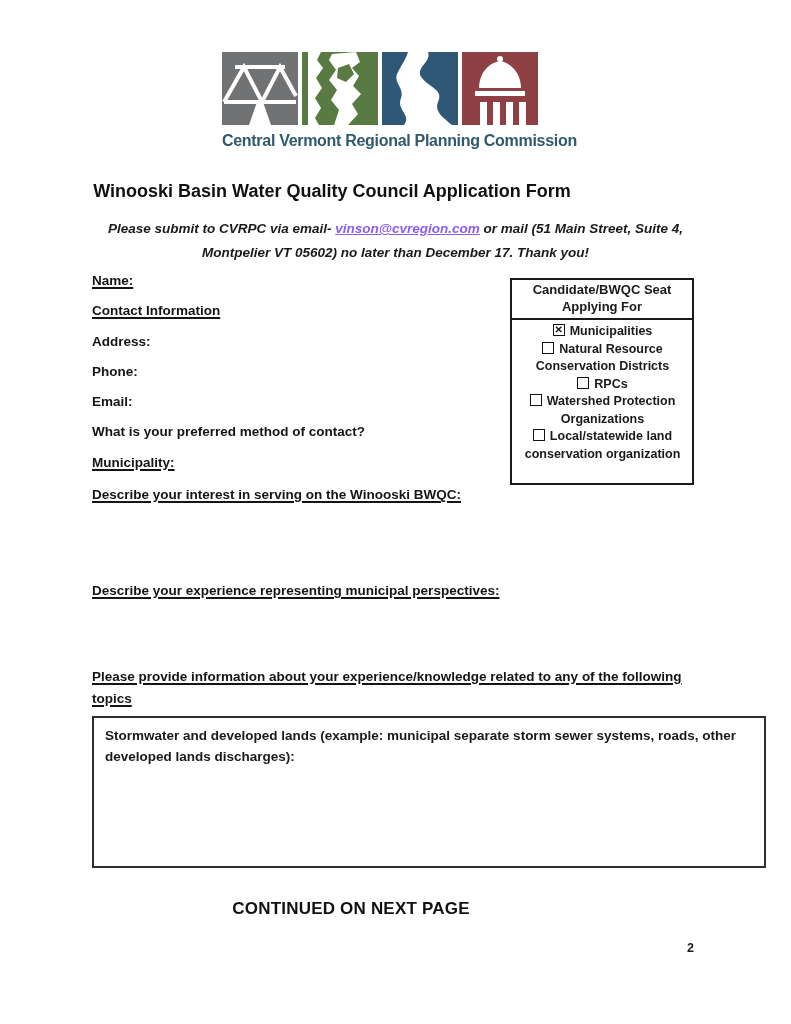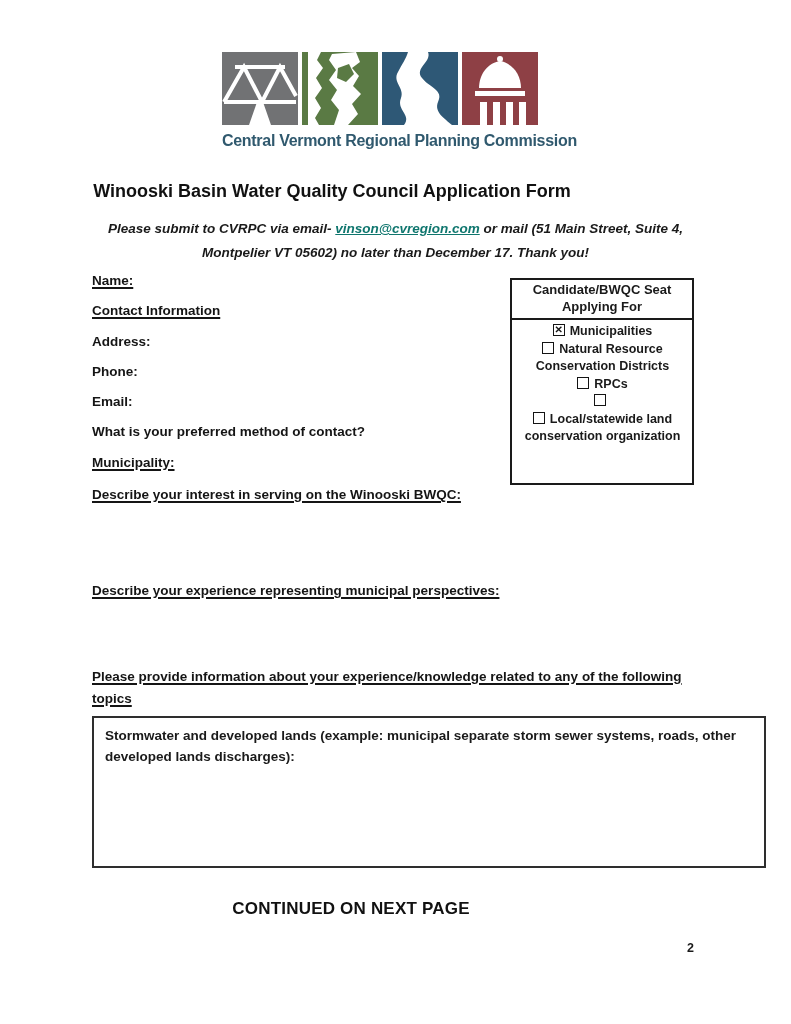--- a/index.html
+++ b/index.html
@@ -18,21 +18,21 @@
   }
   
   .title {
     position:absolute; top:181px; left:0; width:664px; margin:0;
     text-align:center; font-size:18px; font-weight:700; color:#111;
   }
   .intro {
     position:absolute; top:217px; left:0; width:791px; text-align:center;
     font-size:13.5px; font-weight:700; font-style:italic; line-height:24px;
   }
-  .email-link { color:#0f766e; text-decoration:underline; cursor:pointer; }
+  .email-link { color:#8b5cf6; text-decoration:underline; cursor:pointer; }
   
   .field {
     position:absolute; left:92px; font-size:13.5px; font-weight:600; color:#151515;
   }
   .u { text-decoration:underline; text-underline-offset:2px; text-decoration-thickness:1.5px; }
   .topics { width:608px; line-height:22px; }
   
   .seat-box {
     position:absolute; left:510px; top:278px; width:184px; height:207px;
     border:2px solid #1a1a1a; box-sizing:border-box; background:#fff;
@@ -124,21 +124,21 @@
 
   <div class="seat-box">
     <div class="seat-header">
       <div>Candidate/BWQC Seat</div>
       <div>Applying For</div>
     </div>
     <div class="seat-items">
       <div class="seat-item"><span class="cb checked"></span><span>Municipalities</span></div>
       <div class="seat-item"><span class="cb"></span><span>Natural Resource Conservation Districts</span></div>
       <div class="seat-item"><span class="cb"></span><span>RPCs</span></div>
-      <div class="seat-item"><span class="cb"></span></div>
+      <div class="seat-item"><span class="cb"></span><span>Watershed Protection Organizations</span></div>
       <div class="seat-item"><span class="cb"></span><span>Local/statewide land conservation organization</span></div>
     </div>
   </div>
 
   <div class="topic-box">
     <span>Stormwater and developed lands (example: municipal separate storm sewer systems, roads, other developed lands discharges):</span>
   </div>
 
   <div class="continued">CONTINUED ON NEXT PAGE</div>
   <div class="page-num">2</div>

